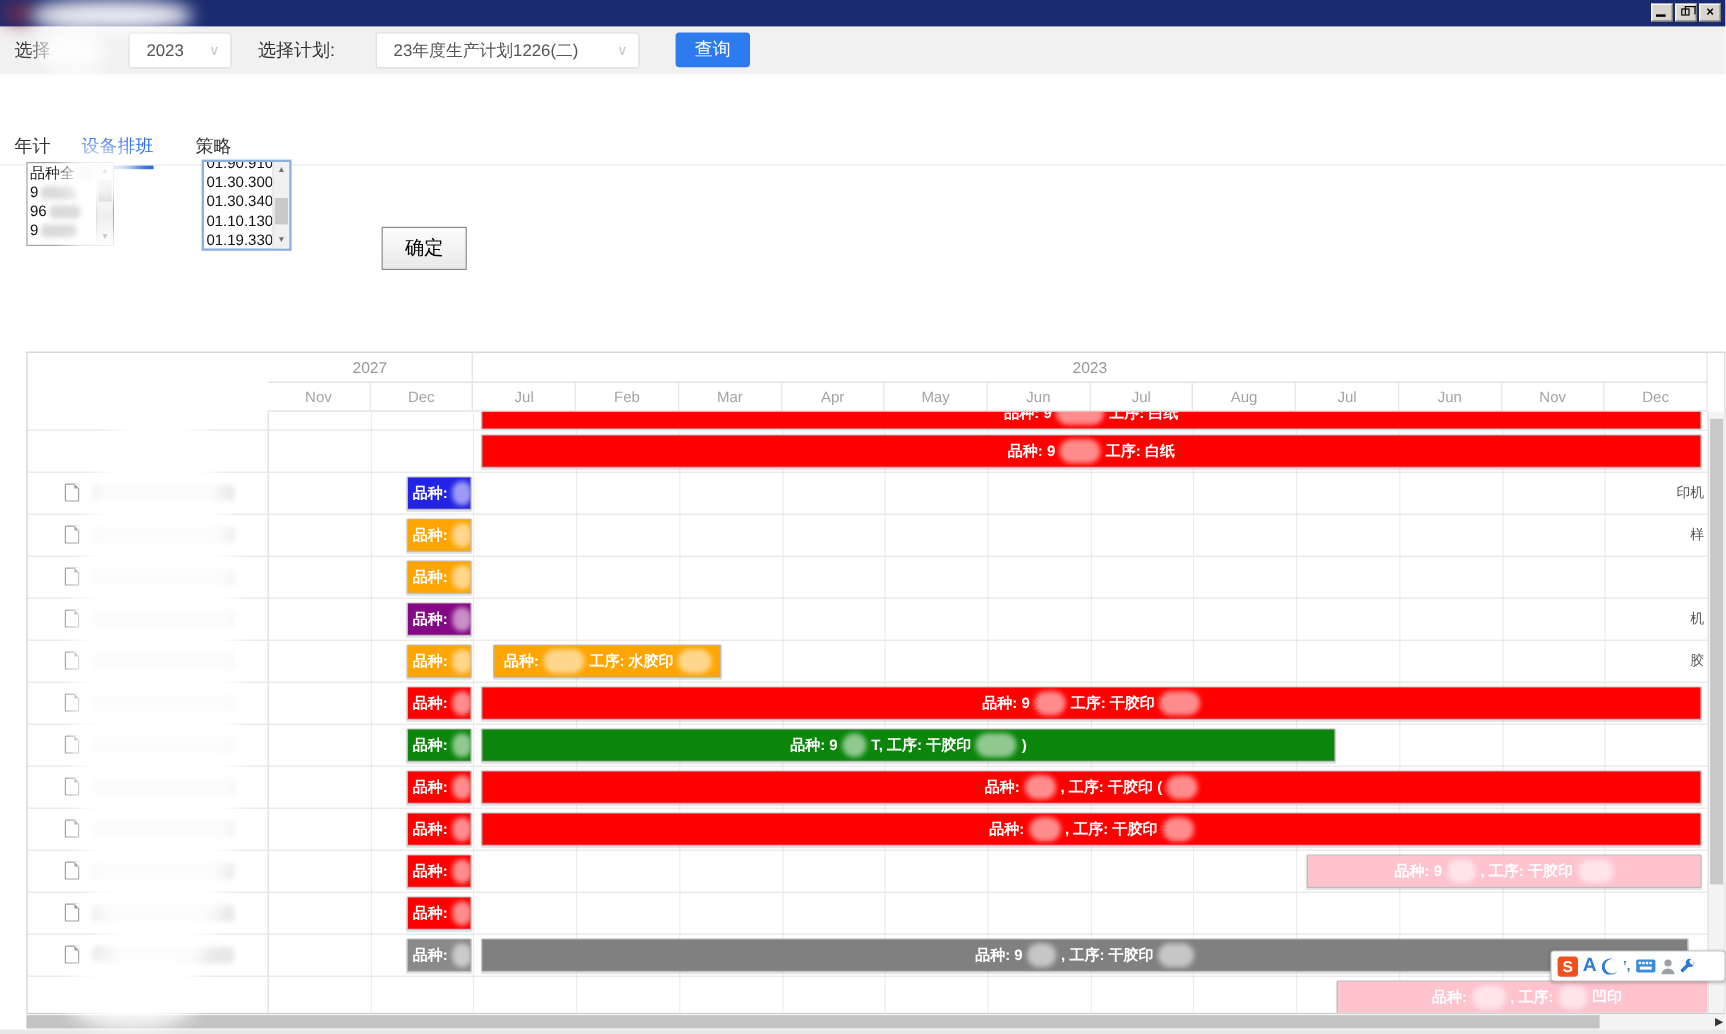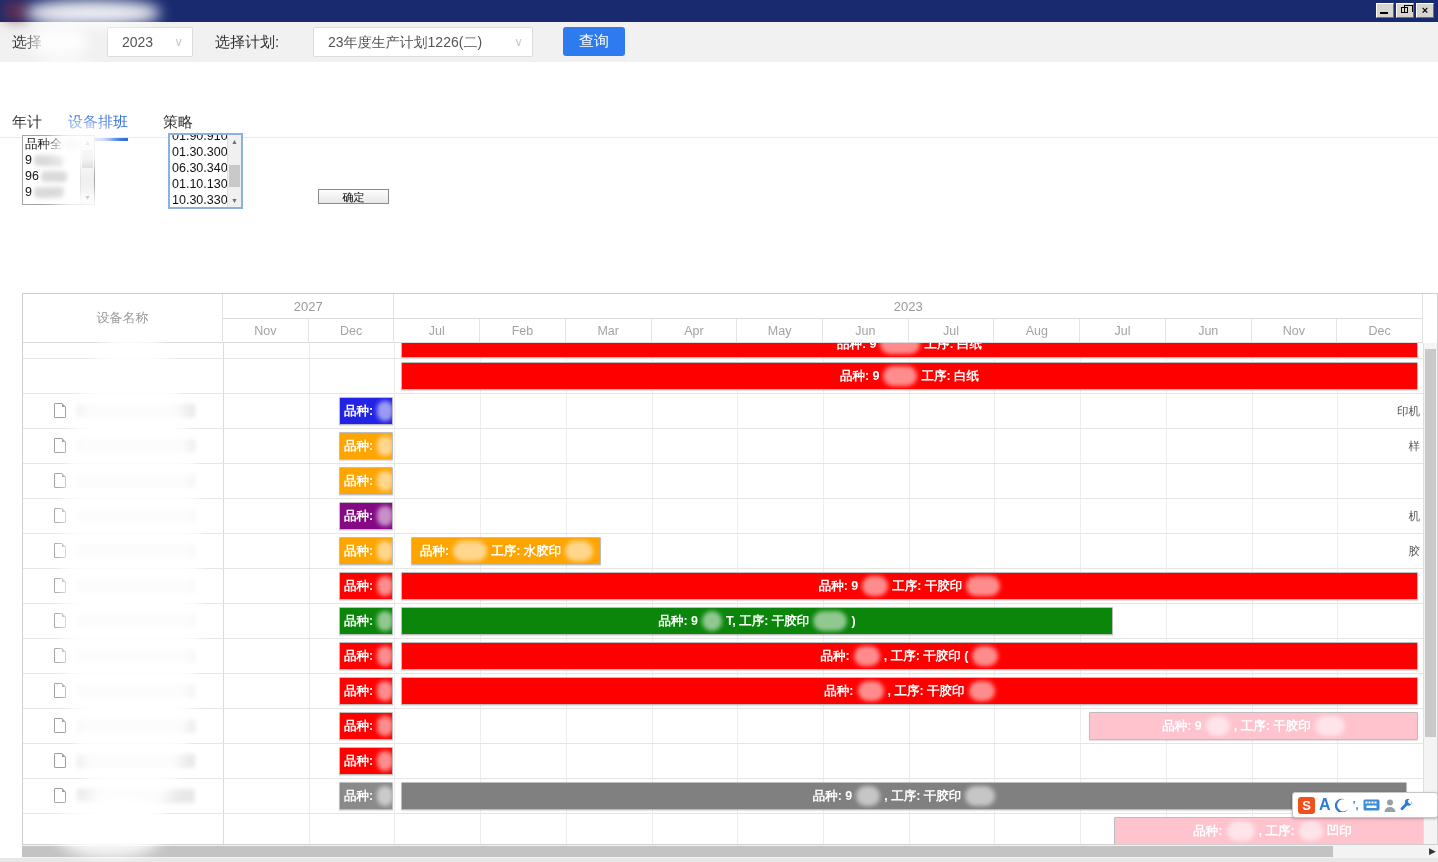--- a/index.html
+++ b/index.html
@@ -32,21 +32,21 @@
   
   .lb { position:absolute; background:#fff; border:1px solid #A3A3A3; font-size:12px; overflow:hidden; }
   .lb.blue { border:2px solid #8EB0DF; }
   .lb .items { position:absolute; left:2px; top:0; right:15px; }
   .lb .li { height:16px; line-height:16px; white-space:nowrap; color:#111; font-size:12.5px; display:flex; align-items:center; }
   .lb .sb { position:absolute; right:0; top:0; bottom:0; width:14px; background:#F0F0F0; border-left:1px solid #E0E0E0; }
   .sb .ar { position:absolute; left:0; width:13px; height:13px; font-size:7px; color:#707070; text-align:center; line-height:13px; background:#F0F0F0; }
   .sb .ar.up { top:0; } .sb .ar.dn { bottom:0; }
   .sb .th { position:absolute; left:1px; width:11px; background:#C9C9C9; }
   .inlineblur { display:inline-block; height:11px; background:#DADADA; filter:blur(2px); border-radius:4px; margin-left:2px; }
-  .btn-confirm { position:absolute; left:318px; top:189px; width:71px; height:15px; background:linear-gradient(#FDFDFD,#E8E8E8); border:1px solid #8A8A8A; font-size:11px; font-family:inherit; color:#000; cursor:pointer; }
+  .btn-confirm { position:absolute; left:318px; top:189px; width:71px; height:36px; background:linear-gradient(#FDFDFD,#E8E8E8); border:1px solid #8A8A8A; font-size:16px; font-family:inherit; color:#000; cursor:pointer; }
   
   .gantt { position:absolute; left:22px; top:293px; width:1416px; height:552px; border:1px solid #CFCFCF; background:#fff; }
   .gh-cell { position:absolute; border-right:1px solid #E3E3E3; border-bottom:1px solid #DCDCDC; color:#9A9A9A; display:flex; align-items:center; justify-content:center; }
   .gh-dev { left:0; top:0; width:200px; height:49px; font-size:13px; color:#999; }
   .gh-year { top:0; height:25px; font-size:13px; }
   .gh-month { top:25px; height:24px; font-size:12.5px; color:#A4A4A4; }
   .gbody { position:absolute; left:0; top:49px; width:1400px; bottom:0; overflow:hidden; }
   .vline { position:absolute; top:0; bottom:0; width:1px; background:#EDEDED; }
   .vline.dev { background:#DCDCDC; }
   .grow { position:relative; border-bottom:1px solid #E5E5E5; overflow:hidden; }
@@ -134,34 +134,33 @@
   <div class="sb">
     <div class="ar up">▲</div>
     <div class="th" style="top:14px; height:18px;"></div>
     <div class="ar dn">▼</div>
   </div>
 </div>
 <div class="lb blue" style="left:168px; top:133px; width:75px; height:76px;" id="listbox2">
   <div class="items" style="margin-top:-7px;">
       <div class="li">01.90.910</div>
       <div class="li">01.30.300</div>
-      <div class="li">06.30.340</div>
+      <div class="li">01.30.340</div>
       <div class="li">01.10.130</div>
-      <div class="li">10.30.330</div>
+      <div class="li">01.19.330</div>
     </div>
   <div class="sb">
     <div class="ar up">▲</div>
     <div class="th" style="top:30px; height:22px;"></div>
     <div class="ar dn">▼</div>
   </div>
 </div>
 <button class="btn-confirm">确定</button>
 
 <div class="gantt">
-  <div class="gh-cell gh-dev">设备名称</div>
   <div id="gantt-years">
       <div class="gh-cell gh-year" style="left: 200px; width: 171.429px;">2027</div>
       <div class="gh-cell gh-year" style="left: 371.429px; width: 1028.57px;">2023</div>
     </div>
   <div id="gantt-months">
       <div class="gh-cell gh-month" style="left: 200px; width: 85.7143px;">Nov</div>
       <div class="gh-cell gh-month" style="left: 285.714px; width: 85.7143px;">Dec</div>
       <div class="gh-cell gh-month" style="left: 371.429px; width: 85.7143px;">Jul</div>
       <div class="gh-cell gh-month" style="left: 457.143px; width: 85.7143px;">Feb</div>
       <div class="gh-cell gh-month" style="left: 542.857px; width: 85.7143px;">Mar</div>

